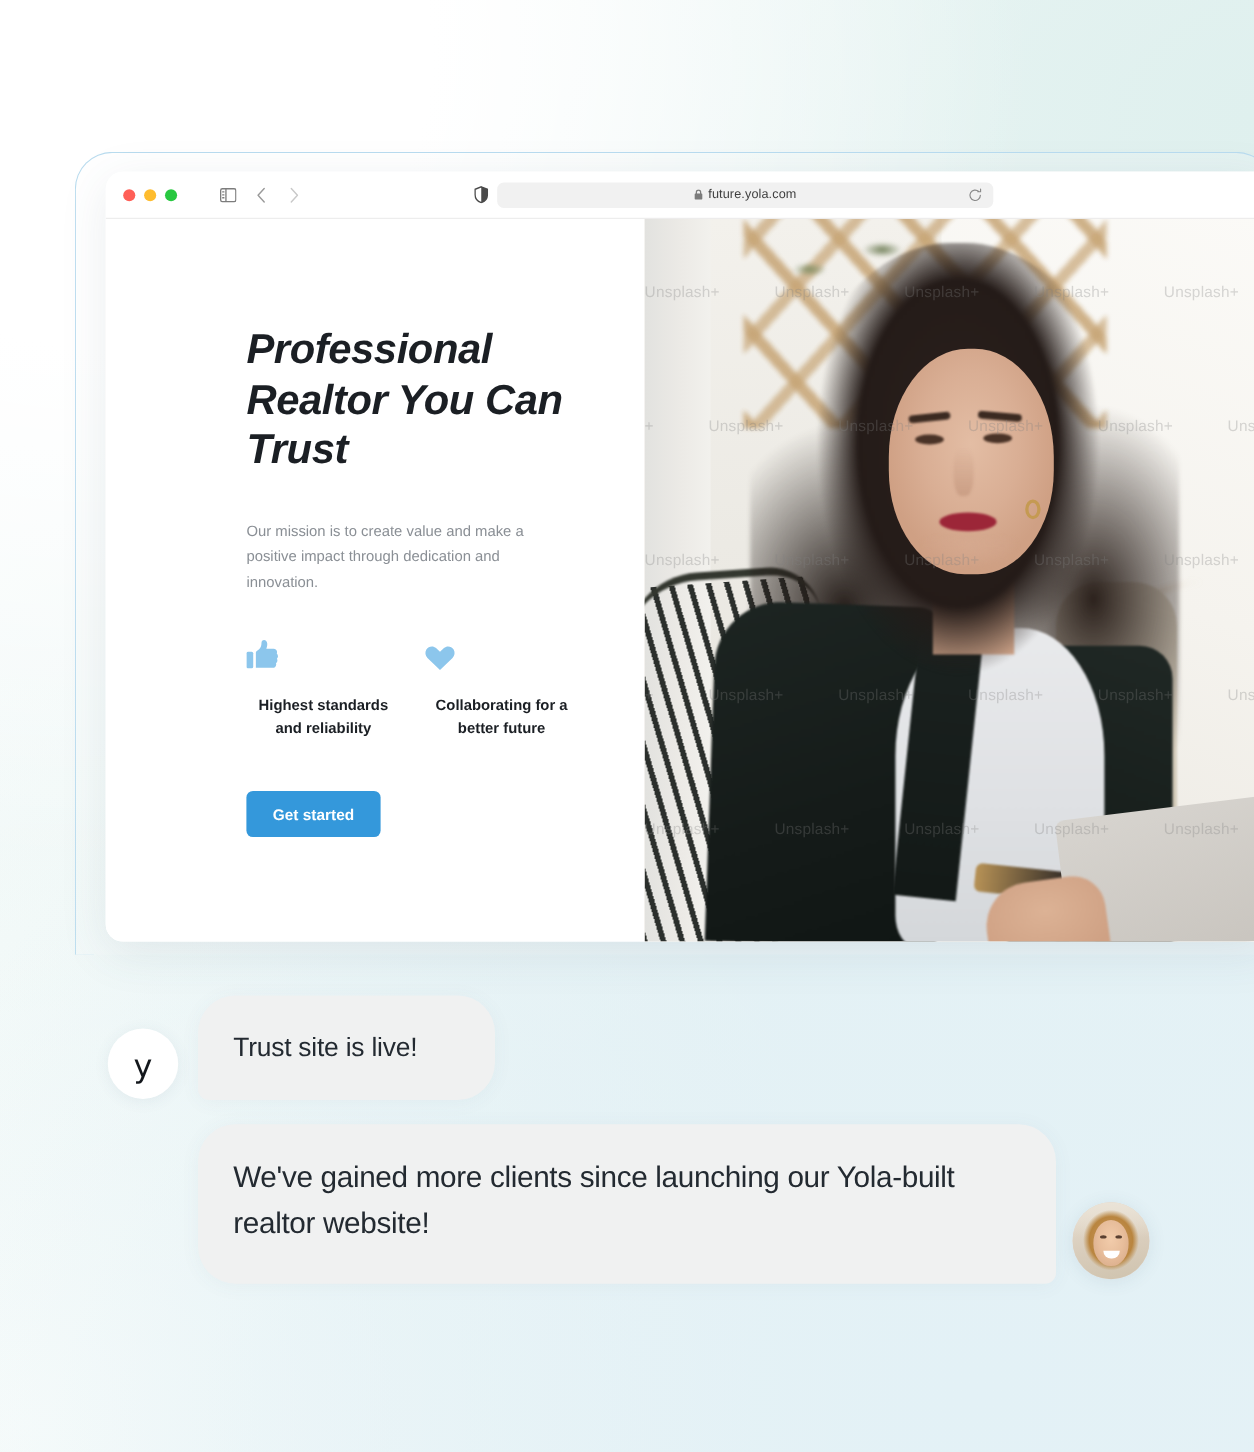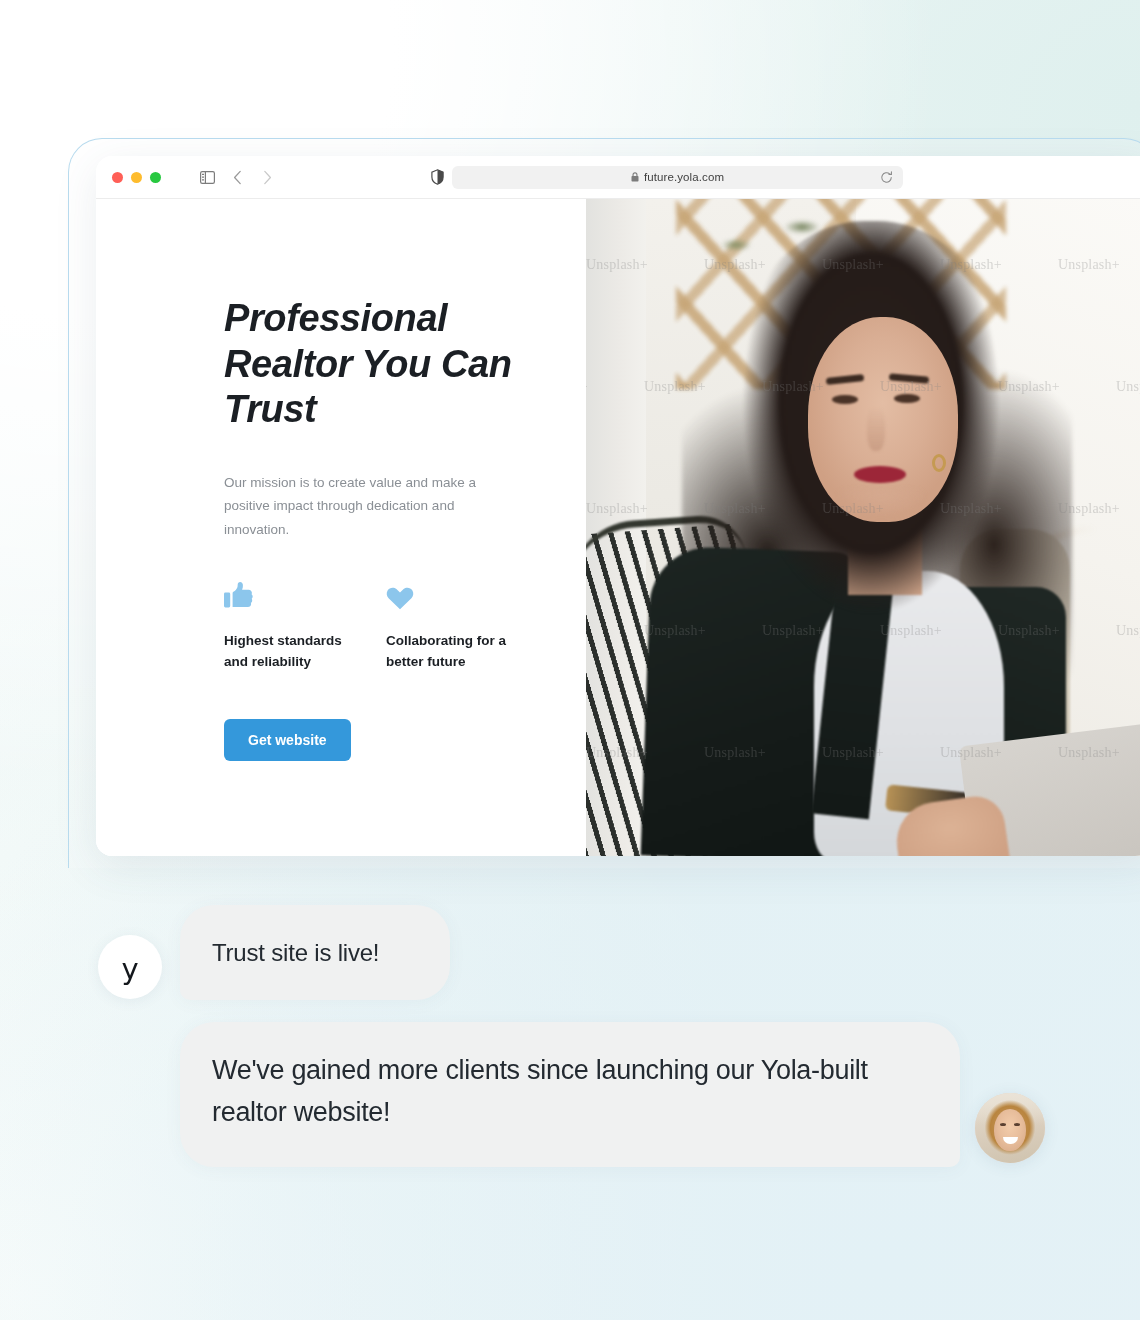--- a/index.html
+++ b/index.html
@@ -143,21 +143,21 @@
     line-height: 1.75;
     color: #8a8f95;
     max-width: 285px;
   }
 
   .features {
     margin-top: 36px;
     display: flex;
     gap: 0;
   }
-  .feature { width: 162px; }
+  .feature { width: 162px; text-align: center; }
   .feature-icon {
     color: #8cc6ec;
     height: 32px;
     display: flex;
     align-items: flex-end;
   }
   .feature-label {
     margin-top: 20px;
     font-size: 13.5px;
     font-weight: 700;
@@ -332,21 +332,21 @@
   }
   
   .watermarks {
     position: absolute; inset: 0;
     overflow: hidden;
     pointer-events: none;
   }
   .wm {
     position: absolute;
     font-size: 14px;
-    font-family: Liberation Serif, serif;
+    font-family: Liberation Sans, sans-serif;
     color: rgba(130,130,130,0.30);
     letter-spacing: 0.2px;
     white-space: nowrap;
   }
 
   
   .chat { position: absolute; left: 0; top: 0; width: 100%; height: 100%; pointer-events: none; }
 
   .yola-avatar {
     position: absolute;
@@ -504,21 +504,21 @@
           <div class="feature-icon">
             <svg width="28" height="26" viewBox="0 0 28 26" fill="currentColor">
               <path d="M14 25.2 2.6 14.2C.6 12.2.1 9 1.6 6.5 3.5 3.3 7.8 2.7 10.4 5.1L14 8.5l3.6-3.4c2.6-2.4 6.9-1.8 8.8 1.4 1.5 2.5 1 5.7-1 7.7L14 25.2Z"></path>
             </svg>
           </div>
           <div class="feature-label">Collaborating for a better future</div>
         </div>
 
       </div>
 
-      <button class="cta">Get website</button>
+      <button class="cta">Get started</button>
     </div>
 
     <div class="page-right">
       <div class="photo">
         <div class="ph-wall"></div>
         <div class="ph-bright"></div>
         <div class="ph-lattice"></div>
         <div class="ph-greens"></div>
         <div class="ph-arc"></div>
         <div class="ph-chair"></div>

